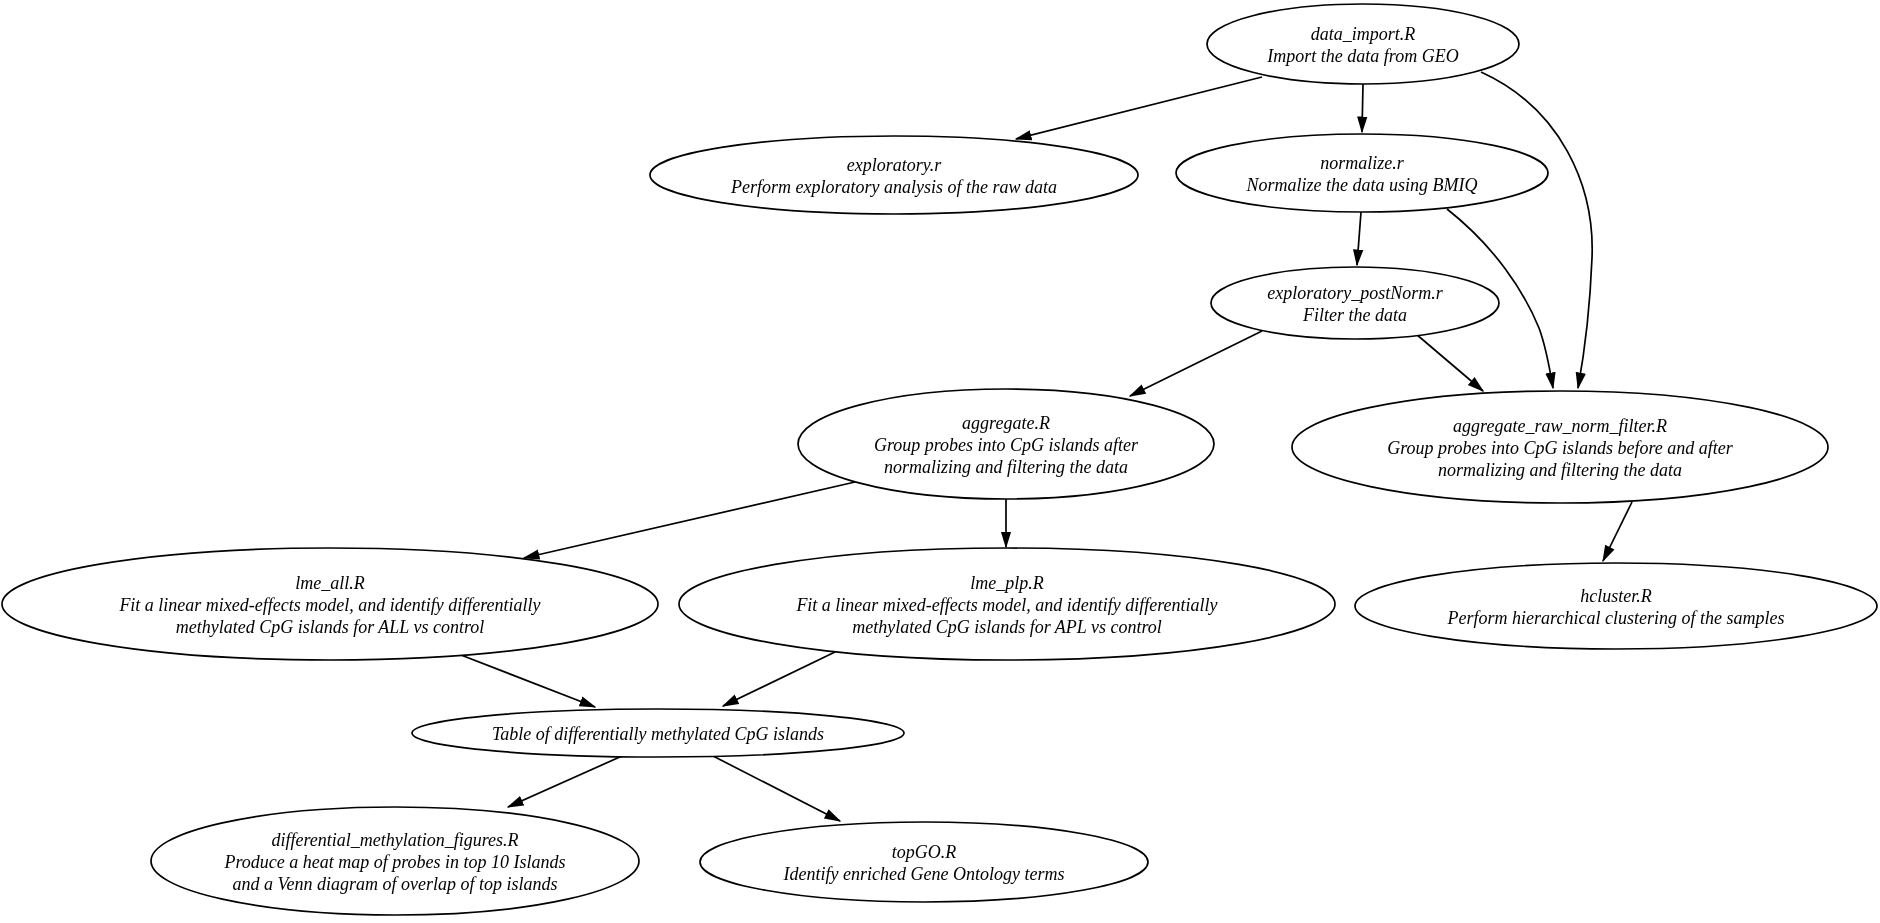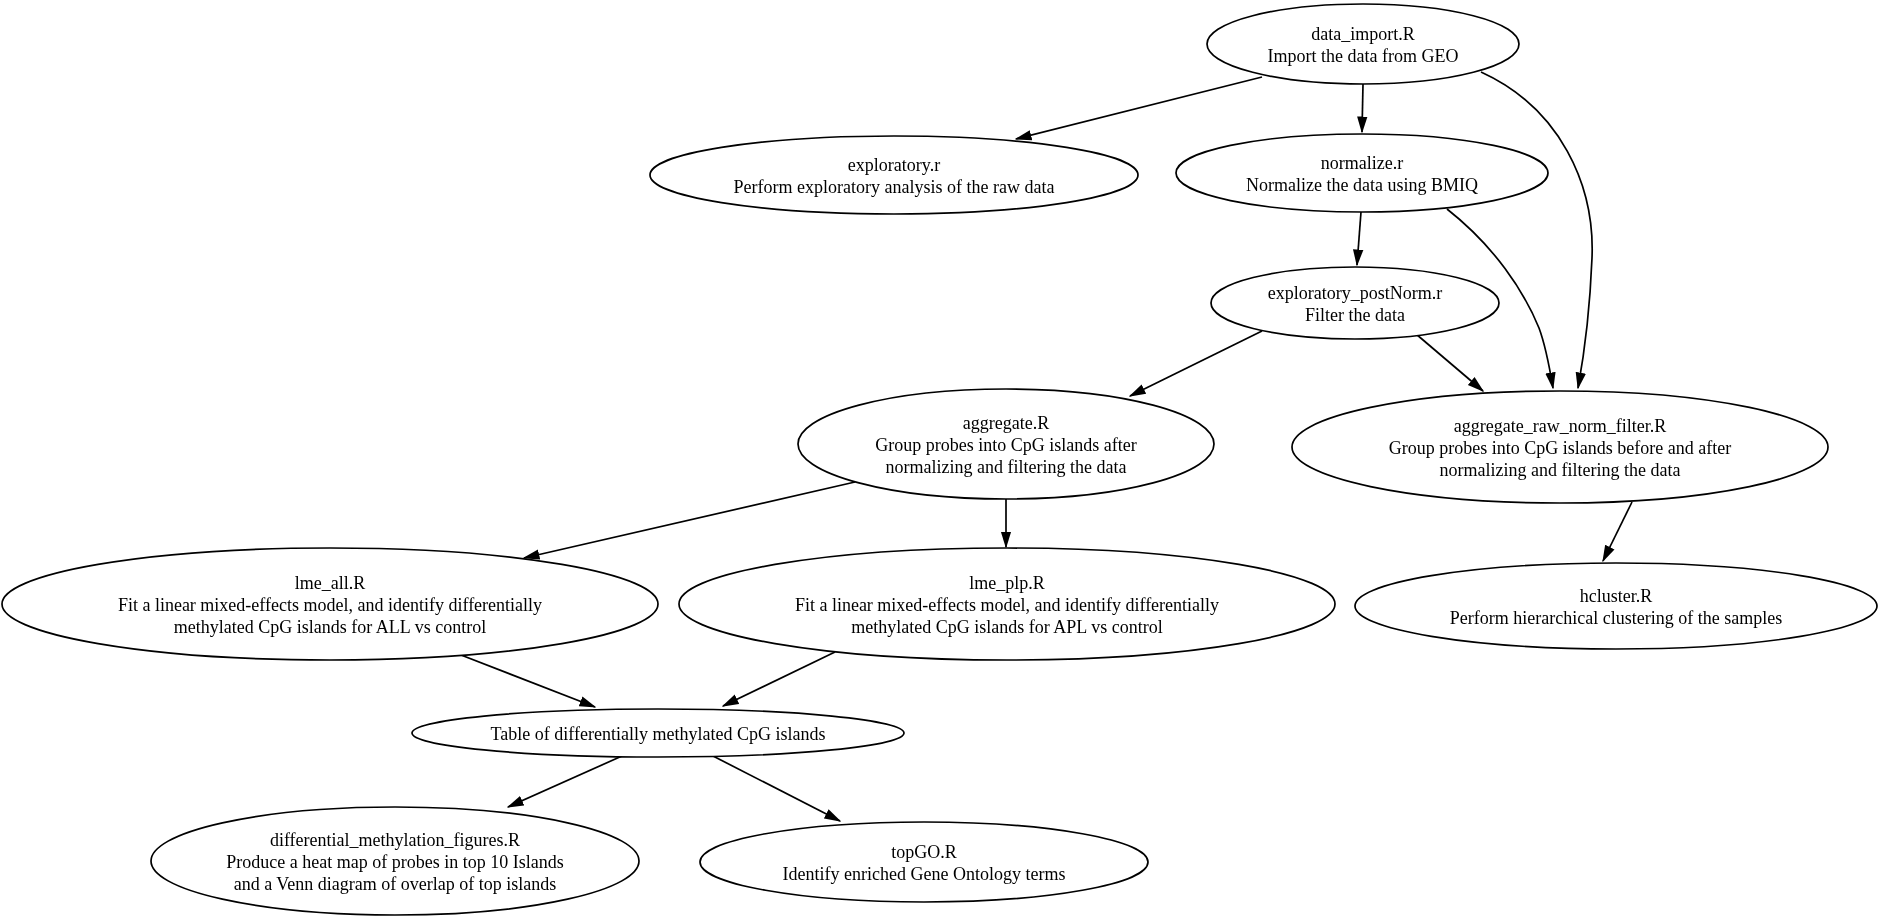--- a/index.html
+++ b/index.html
@@ -8,20 +8,21 @@
     background: #ffffff;
     width: 1880px;
     height: 923px;
     overflow: hidden;
     font-family: "Liberation Serif", serif;
   }
   #diagram-wrap {
     width: 1880px;
     height: 758px;
     background: #ffffff;
+    font-style: italic;
   }
   svg { display: block; }
   .node-shape {
     fill: #ffffff;
     stroke: #000000;
     stroke-width: 1.7px;
   }
   .node-label {
     font-family: "Liberation Serif", serif;
     font-size: 18px;

